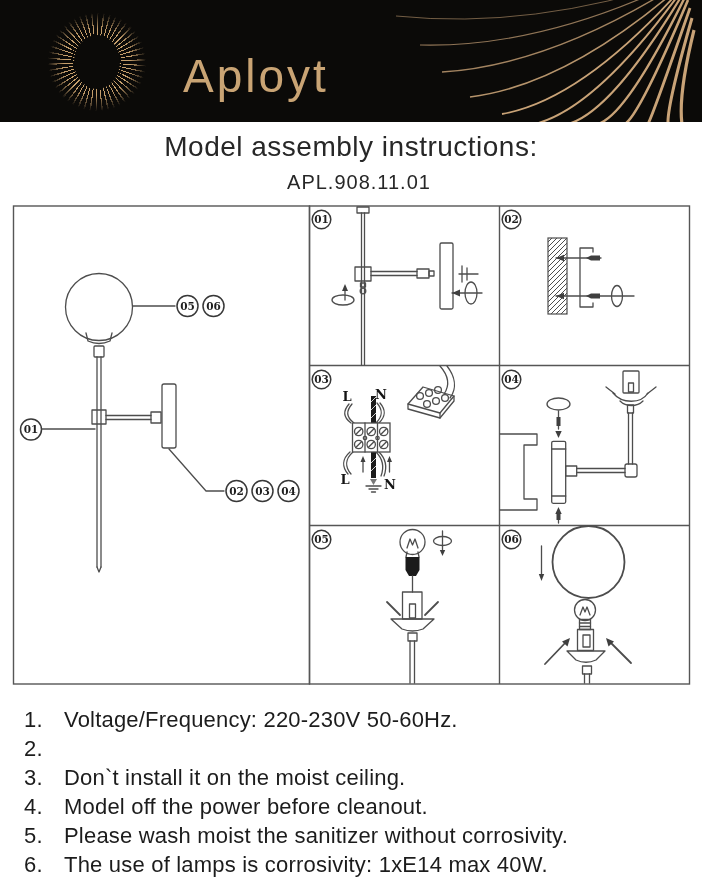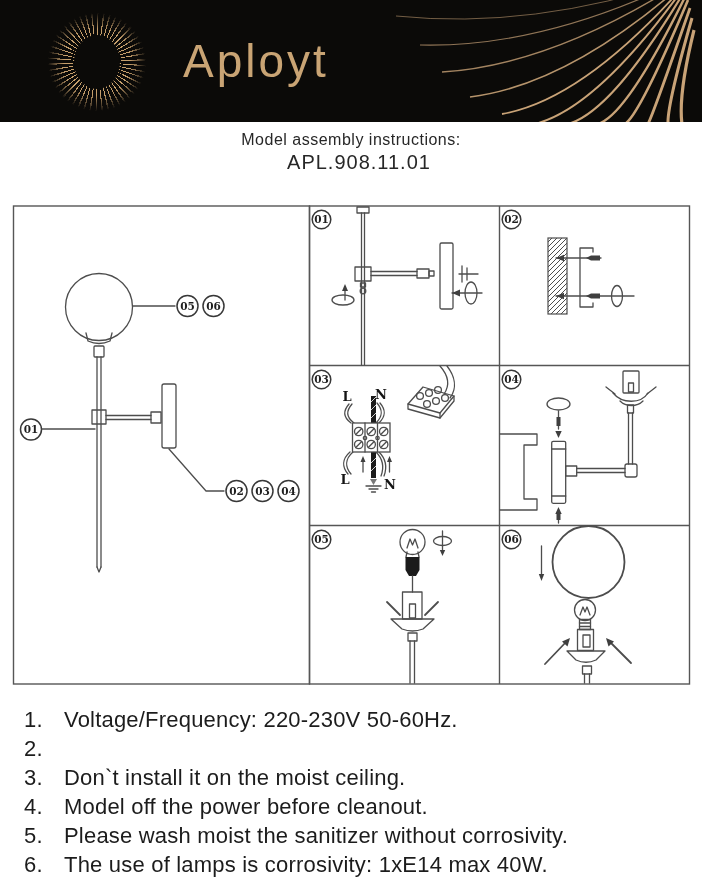--- a/index.html
+++ b/index.html
@@ -7,28 +7,28 @@
         font-family:"Liberation Sans",sans-serif;}
 
   
   .header{position:absolute;left:0;top:0;width:702px;height:122px;background:#0b0a08;overflow:hidden;}
   .sunburst{position:absolute;left:38px;top:3px;width:118px;height:118px;border-radius:50%;
             background:repeating-conic-gradient(#c59e6b 0deg 1.8deg,#0b0a08 1.8deg 7.2deg);}
   .sunburst::before{content:"";position:absolute;left:50%;top:50%;width:46px;height:54px;
             transform:translate(-50%,-50%);background:#0b0a08;border-radius:50%;}
   .sunburst::after{content:"";position:absolute;inset:-1px;border-radius:50%;
             background:radial-gradient(closest-side,rgba(11,10,8,0) 40%,rgba(11,10,8,0) 55%,#0b0a08 82%);}
-  .brand{position:absolute;left:183px;top:34px;color:#c9a474;font-size:46px;letter-spacing:3px;
+  .brand{position:absolute;left:183px;top:49px;color:#c9a474;font-size:46px;letter-spacing:3px;
          font-weight:400;}
   .rays{position:absolute;right:0;top:0;}
 
   
   .title-wrap{position:absolute;left:0;top:131px;width:702px;text-align:center;color:#272727;}
-  .title-wrap h2{margin:0;font-size:16px;font-weight:400;letter-spacing:.5px;}
-  .title-wrap h3{margin:2px 0 0;font-size:20px;font-weight:400;letter-spacing:1px;padding-left:16px;}
+  .title-wrap h2{margin:0;font-size:28px;font-weight:400;letter-spacing:.5px;}
+  .title-wrap h3{margin:8px 0 0;font-size:20px;font-weight:400;letter-spacing:1px;padding-left:16px;}
 
   
   .diagram{position:absolute;left:0;top:205px;}
   .ln{fill:none;stroke:#4d4d4d;stroke-width:1.3;stroke-linecap:round;stroke-linejoin:round;}
   .ln2{fill:none;stroke:#4d4d4d;stroke-width:1.8;stroke-linecap:round;}
   .box{fill:none;stroke:#565656;stroke-width:1.4;}
   .fl{fill:#3f3f3f;stroke:none;}
   .dk{fill:#1b1b1b;stroke:none;}
   .co{fill:#ffffff;stroke:#383838;stroke-width:1.5;}
   .ct{font:bold 10.5px "DejaVu Serif",serif;fill:#1f1f1f;text-anchor:middle;}

